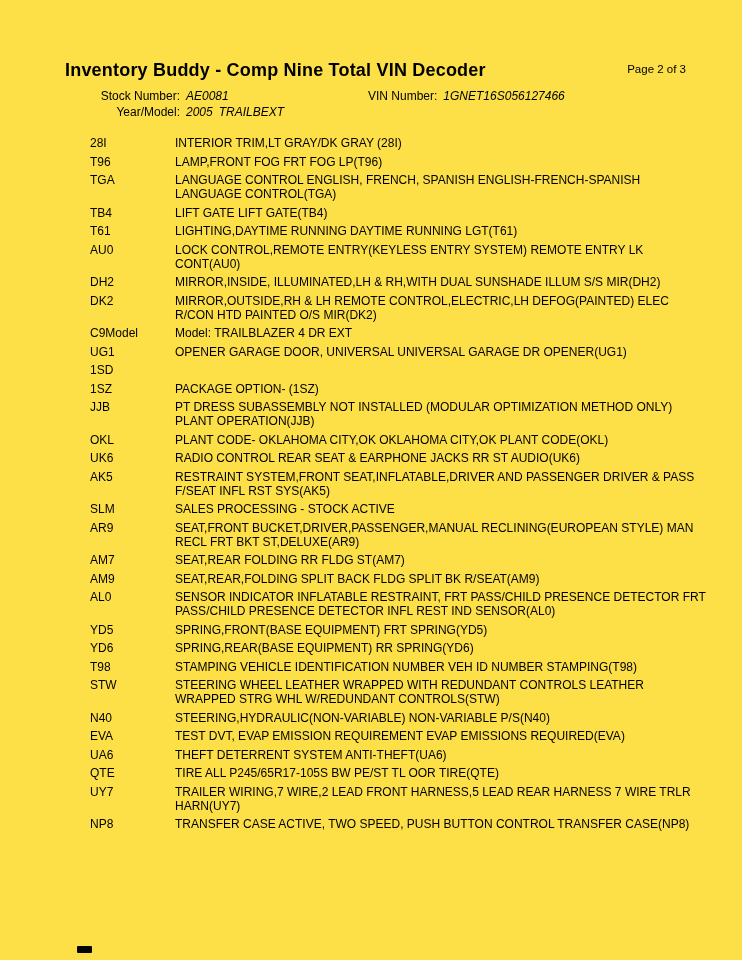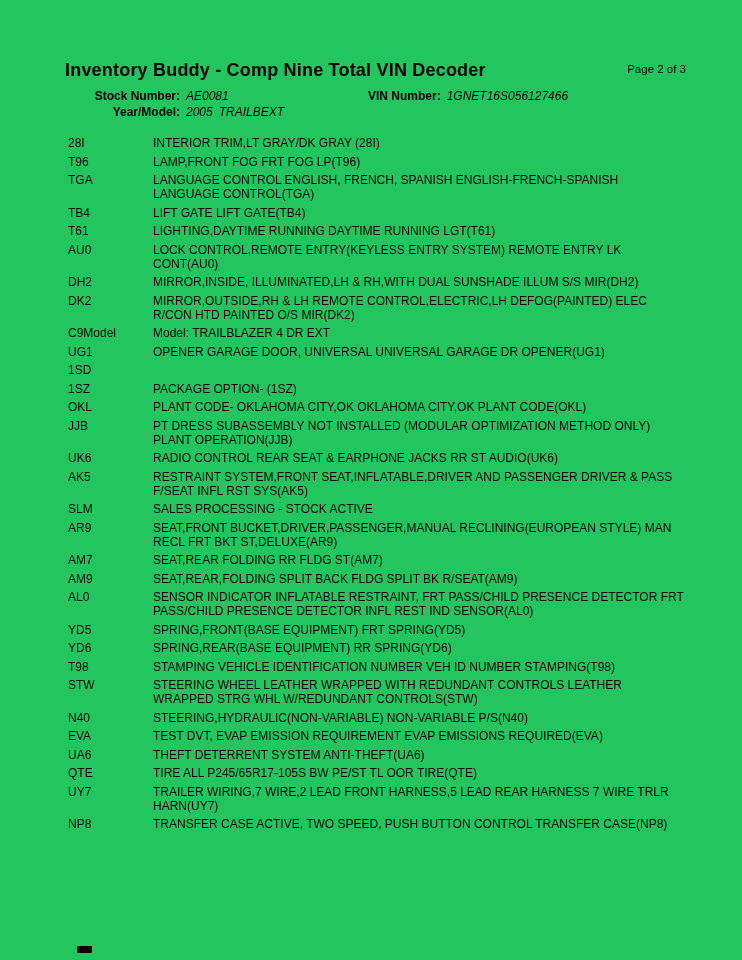--- a/index.html
+++ b/index.html
@@ -3,21 +3,21 @@
 <meta charset="utf-8">
 <style>
   * { box-sizing: border-box; margin: 0; padding: 0; }
   html, body { background: #e8e8e8; }
   body { font-family: "Liberation Sans", sans-serif; color: #000; }
   .page {
     position: relative;
     width: 742px;
     height: 960px;
     margin: 0 auto;
-    background: #22c55e;
+    background: #fde047;
     overflow: hidden;
   }
   .title-row {
     display: flex;
     justify-content: space-between;
     align-items: flex-start;
     padding: 60px 56px 0 65px;
   }
   .doc-title {
     font-size: 18px;
@@ -33,30 +33,31 @@
   .meta {
     padding: 7px 0 0 65px;
     font-size: 12px;
   }
   .meta-line {
     display: flex;
     align-items: baseline;
     line-height: 16px;
   }
   .meta-label {
-    font-weight: 700;
+    font-weight: 400;
     width: 115px;
     text-align: right;
     flex: 0 0 auto;
   }
   .meta-value { margin-left: 6px; font-style: italic; }
   .stock-value { width: 182px; flex: 0 0 auto; }
   .model-value { }
   .options-list {
     padding: 16px 0 0 68px;
+    margin-left: 22px;
   }
   .item-row {
     display: flex;
     align-items: flex-start;
     margin-bottom: 4.5px;
     font-size: 12px;
     line-height: 14px;
   }
   .code {
     width: 85px;
@@ -156,29 +157,29 @@
   <div class="item-row">
     <span class="code">1SD</span>
   </div>
 
   <div class="item-row">
     <span class="code">1SZ</span>
     <span class="desc">PACKAGE OPTION- (1SZ)</span>
   </div>
 
   <div class="item-row">
+    <span class="code">JJB</span>
+    <span class="desc">PT DRESS SUBASSEMBLY NOT INSTALLED (MODULAR OPTIMIZATION METHOD ONLY) PLANT OPERATION(JJB)</span>
+  </div>
+
+  <div class="item-row">
     <span class="code">OKL</span>
     <span class="desc">PLANT CODE- OKLAHOMA CITY,OK OKLAHOMA CITY,OK PLANT CODE(OKL)</span>
   </div>
 
-  <div class="item-row">
-    <span class="code">JJB</span>
-    <span class="desc">PT DRESS SUBASSEMBLY NOT INSTALLED (MODULAR OPTIMIZATION METHOD ONLY) PLANT OPERATION(JJB)</span>
-  </div>
-
 
   <div class="item-row">
     <span class="code">UK6</span>
     <span class="desc">RADIO CONTROL REAR SEAT &amp; EARPHONE JACKS RR ST AUDIO(UK6)</span>
   </div>
 
   <div class="item-row">
     <span class="code">AK5</span>
     <span class="desc">RESTRAINT SYSTEM,FRONT SEAT,INFLATABLE,DRIVER AND PASSENGER DRIVER &amp; PASS F/SEAT INFL RST SYS(AK5)</span>
   </div>

